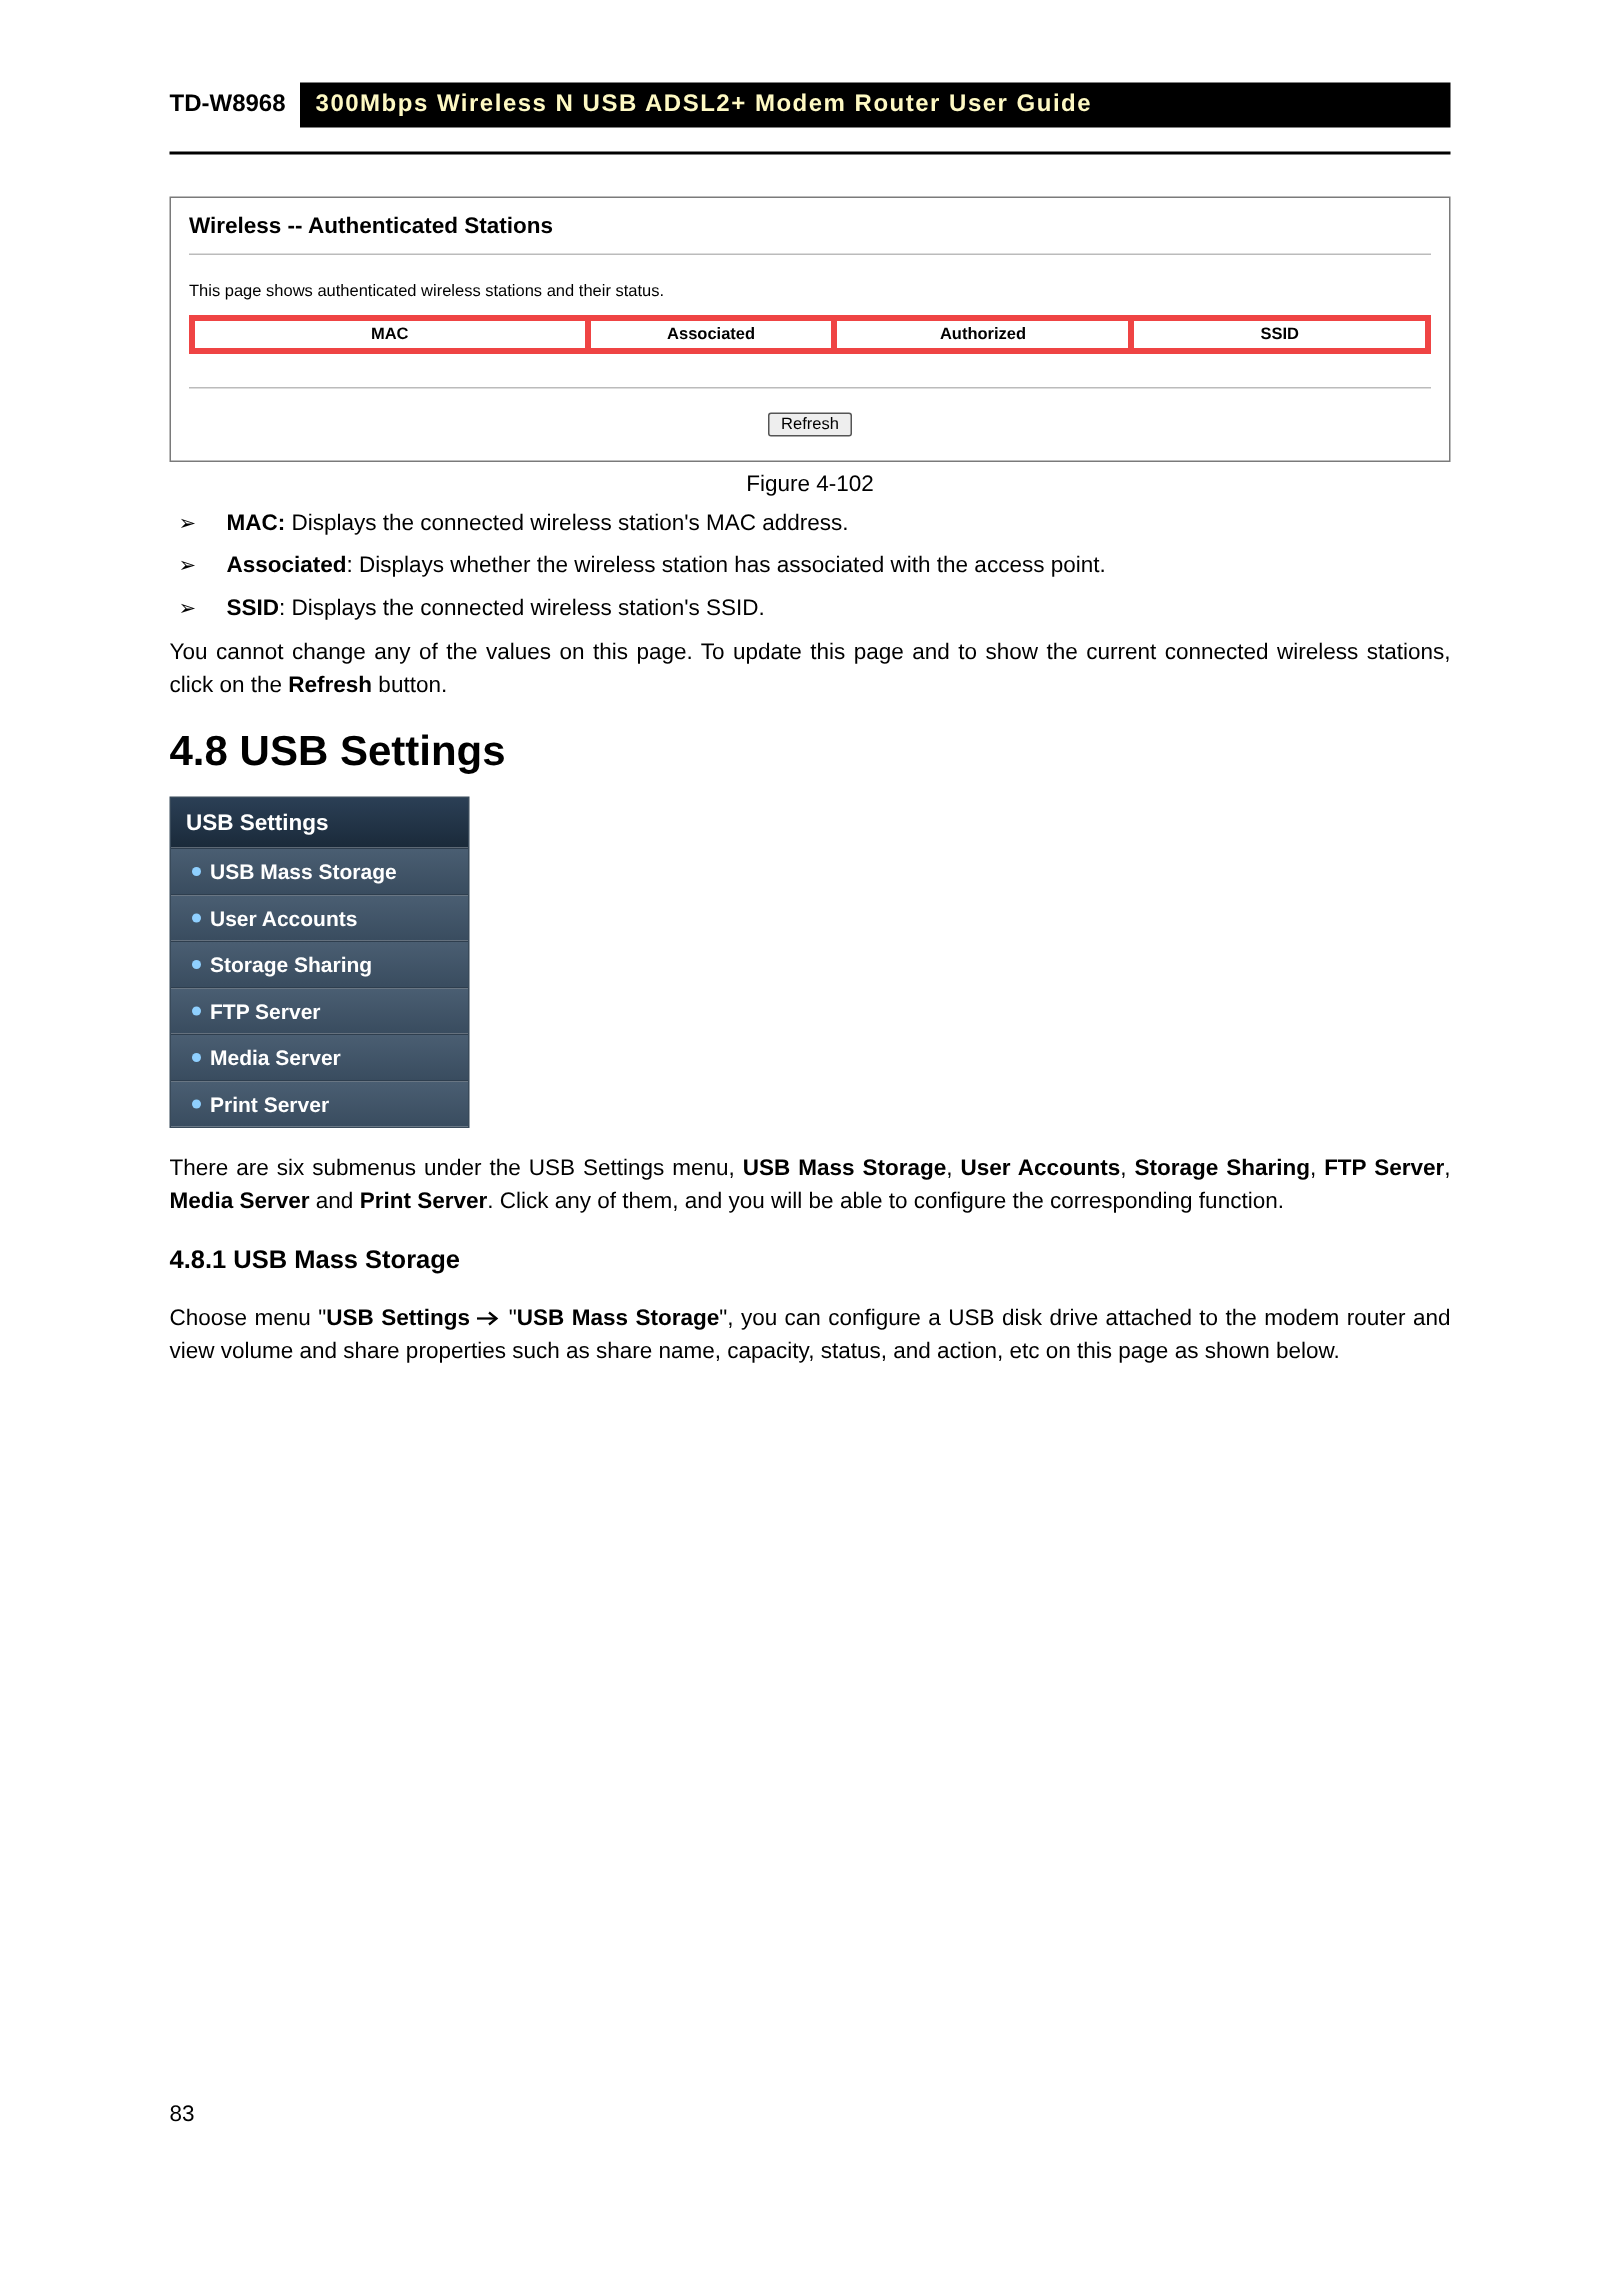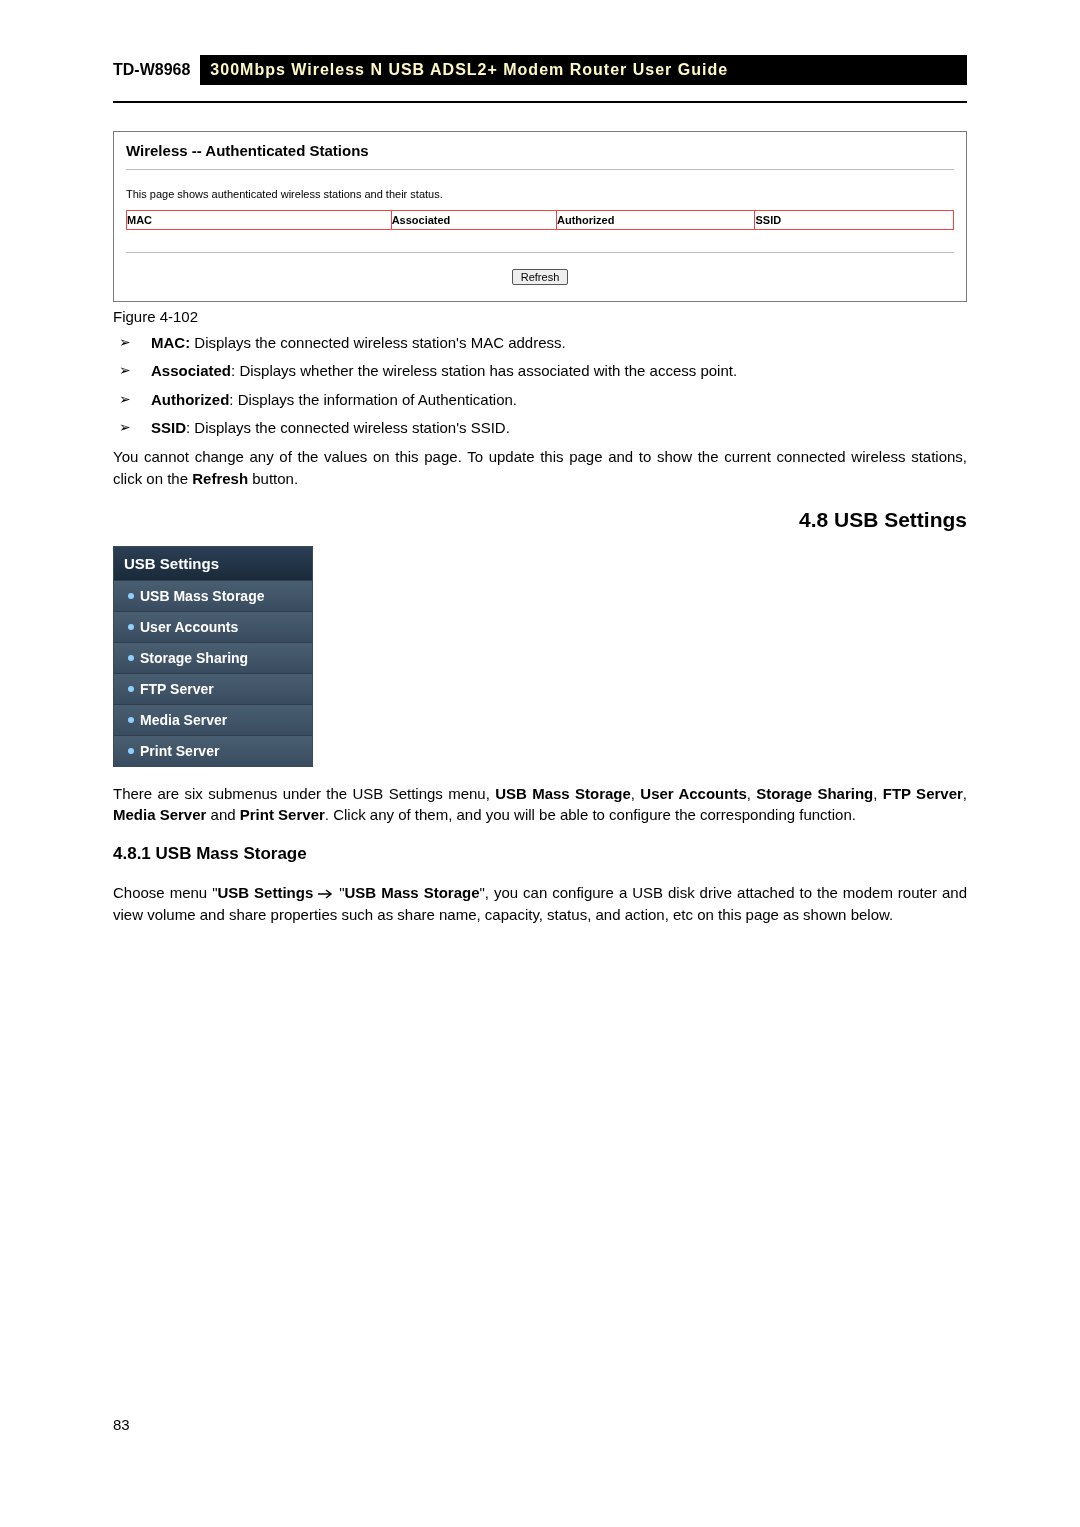--- a/index.html
+++ b/index.html
@@ -58,45 +58,45 @@
     .panel-desc {
       font-size: 11px;
       margin-bottom: 10px;
     }
     .stations-table {
       width: 100%;
       border-collapse: collapse;
       margin-bottom: 22px;
     }
     .stations-table th {
-      border: 1px solid #ef4444;
+      border: 4px solid #ef4444;
       font-size: 11px;
       font-weight: bold;
       padding: 3px 0;
-      text-align: left;
+      text-align: center;
     }
     .panel-hr2 {
       border: none;
       border-top: 1px solid #bbb;
       margin: 0 0 14px 0;
     }
     .refresh-wrap {
       text-align: center;
     }
     .refresh-btn {
       font-family: Arial, Helvetica, sans-serif;
       font-size: 11px;
       padding: 1px 8px;
       border: 1px solid #555;
       background: #eee;
       border-radius: 2px;
       cursor: pointer;
     }
     .figure-caption {
-      text-align: left;
+      text-align: center;
       font-size: 15px;
       margin-bottom: 8px;
     }
     .bullet-list {
       list-style: none;
       padding: 0;
     }
     .bullet-list li {
       position: relative;
       padding-left: 38px;
@@ -110,23 +110,22 @@
       top: 0;
       font-size: 14px;
     }
     .para {
       line-height: 1.45;
       margin-bottom: 18px;
       text-align: justify;
     }
     .section-hdr {
       font-weight: bold;
-      font-size: 21px;
+      font-size: 28px;
       margin-bottom: 14px;
-      text-align: right;
     }
     .sub-section-hdr {
       font-weight: bold;
       font-size: 17px;
       margin: 8px 0 18px 0;
     }
     .nav-figure {
       width: 200px;
       margin-bottom: 16px;
       border: 1px solid #394a5a;
@@ -202,23 +201,20 @@
 <div class="figure-caption">Figure 4-102</div>
 
 <ul class="bullet-list">
   <li>
     <span class="b">MAC:</span><span> Displays the connected wireless station's MAC address.</span>
   </li>
   <li>
     <span class="b">Associated</span><span>: Displays whether the wireless station has associated with the access point.</span>
   </li>
   <li>
-    <span class="b">Authorized</span><span>: Displays the information of Authentication.</span>
-  </li>
-  <li>
     <span class="b">SSID</span><span>: Displays the connected wireless station's SSID.</span>
   </li>
 </ul>
 
 <p class="para">
   <span>You cannot change any of the values on this page. To update this page and to show the current connected wireless stations, click on the </span><span class="b">Refresh</span><span> button.</span>
 </p>
 
 <h2 class="section-hdr">4.8  USB Settings</h2>
 

